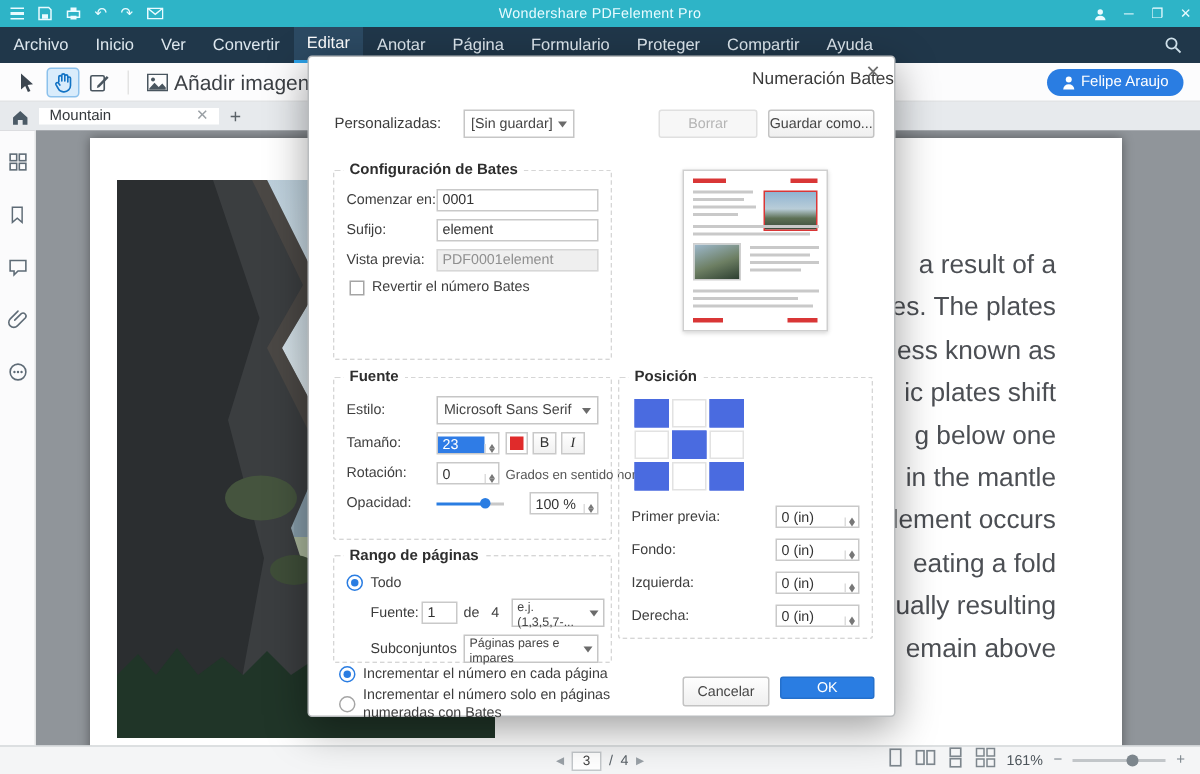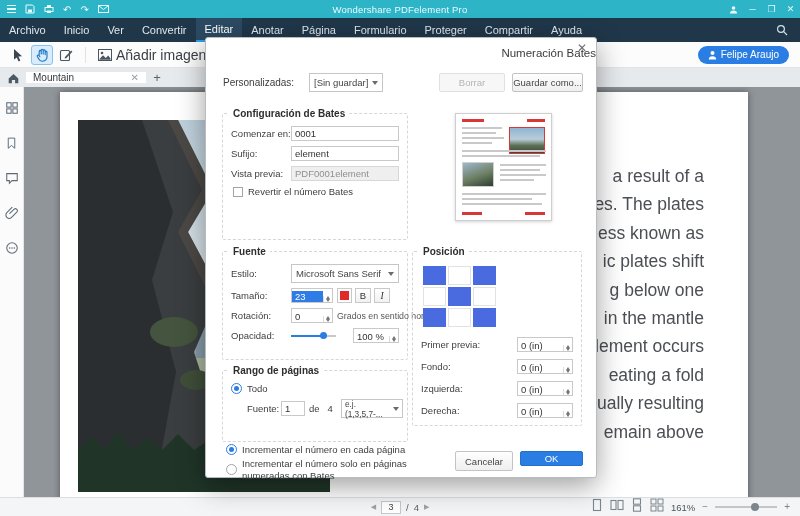--- a/index.html
+++ b/index.html
@@ -548,20 +548,27 @@
       <div class="frow indent">
         <span class="rlabel">Fuente:</span>
         <span class="tinput w24">1</span>
         <span class="mini-txt">de</span>
         <span class="mini-txt">4</span>
         <div class="dd dd-ej">
           <span>e.j.(1,3,5,7-...</span>
           <span class="chev"></span>
         </div>
       </div>
+      <div class="frow indent">
+        <span class="sub-lbl">Subconjuntos</span>
+        <div class="dd dd-sub">
+          <span>Páginas pares e impares</span>
+          <span class="chev"></span>
+        </div>
+      </div>
     </div>
 
     <div class="incr incr1">
       <span class="radio sel"></span>
       <span>Incrementar el número en cada página</span>
     </div>
     <div class="incr incr2">
       <span class="radio"></span>
       <span>Incrementar el número solo en páginas numeradas con Bates</span>
     </div>

